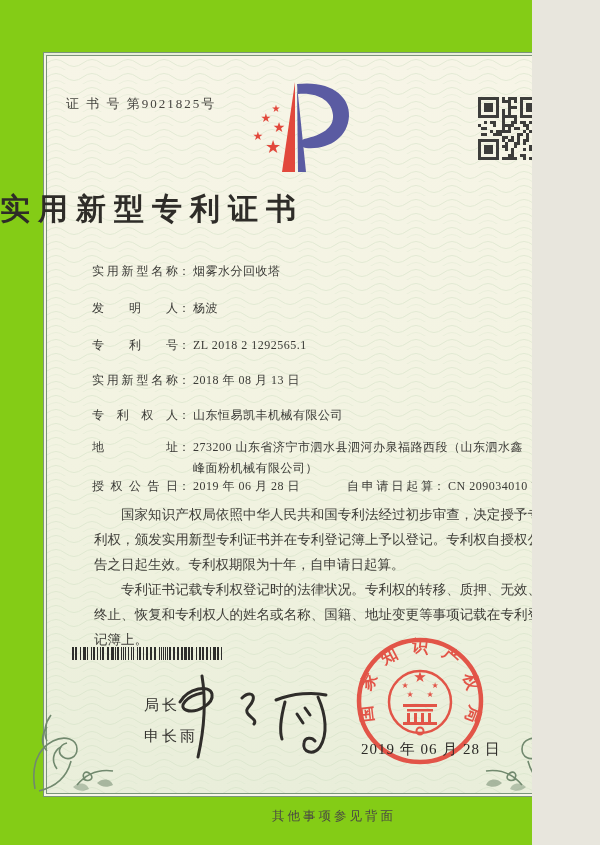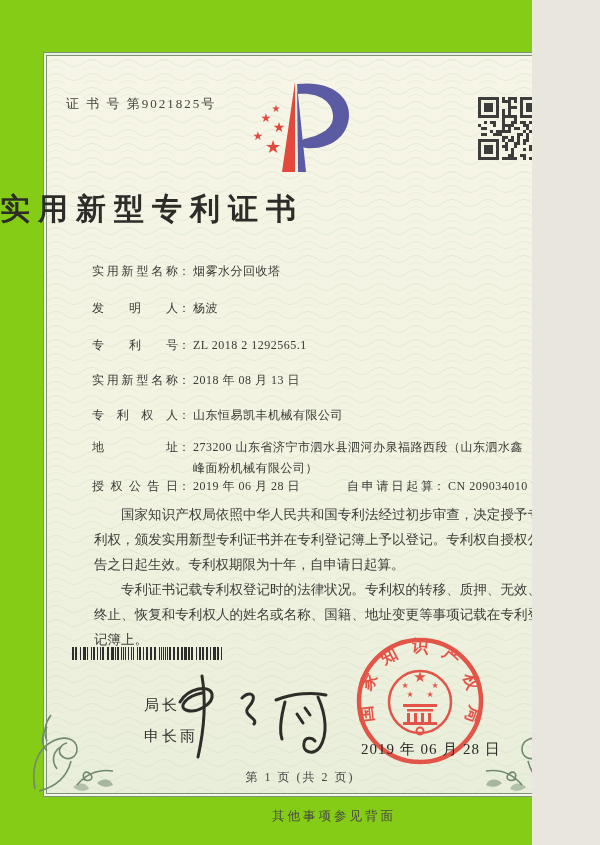--- a/index.html
+++ b/index.html
@@ -457,16 +457,15 @@
       <path d="M50 88 C60 76 72 72 86 74"></path>
       <path d="M30 72 C24 64 26 54 34 50"></path>
       <path d="M56 82 C64 86 68 80 62 76 C58 73 54 78 58 82"></path>
       <path d="M20 30 C14 38 14 48 20 54"></path>
       <path d="M24 18 C18 26 16 36 20 44"></path>
     </g>
     <path d="M70 86 C76 80 84 82 86 88 C80 91 74 90 70 86 Z" fill="#71896e" opacity="0.55"></path>
     <path d="M46 90 C52 84 60 86 62 92 C56 95 50 94 46 90 Z" fill="#71896e" opacity="0.45"></path>
   </svg>
 
-  <div class="page-num">第 1 页 (共 2 页)</div>
   <div class="back-note">其他事项参见背面</div>
 
 </div>
 
 </body></html>

